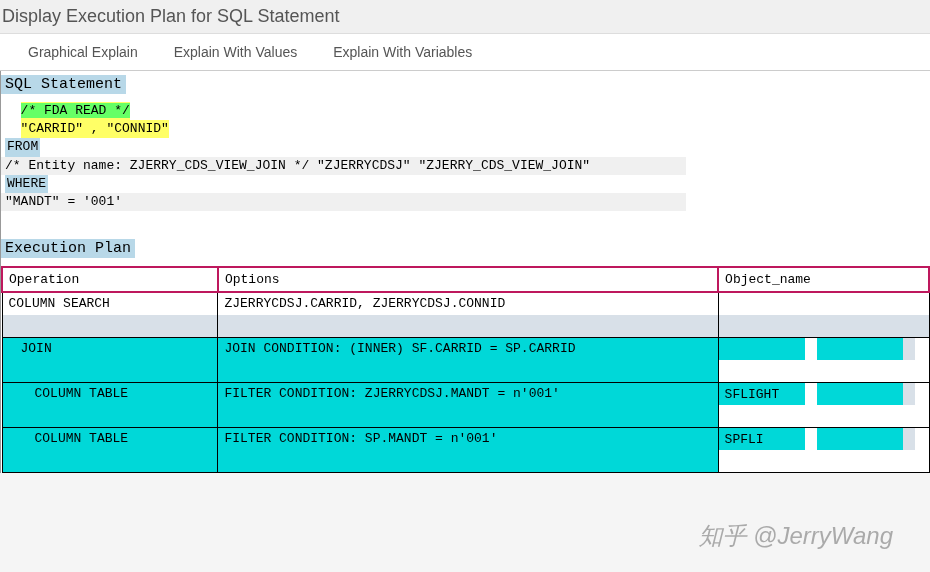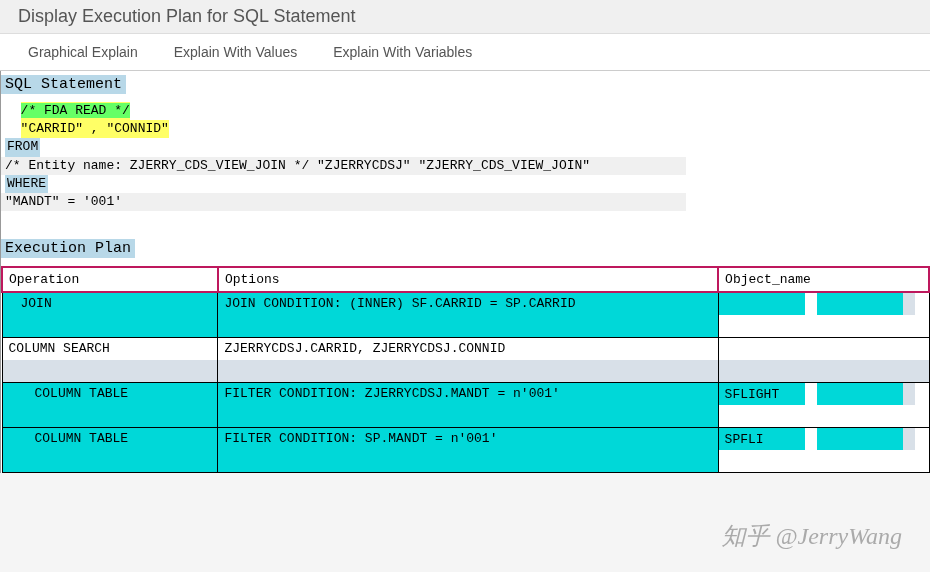--- a/index.html
+++ b/index.html
@@ -6,21 +6,21 @@
     body {
       font-family: Arial, sans-serif;
       background: #f5f5f5;
       width: 930px;
       height: 572px;
       overflow: hidden;
       position: relative;
     }
     .title-bar {
       background: #f0f0f0;
-      padding: 6px 18px;
+      padding: 6px 2px;
       font-size: 18px;
       color: #555;
       border-bottom: 1px solid #ddd;
     }
     .tab-bar {
       background: #fff;
       padding: 0 20px;
       border-bottom: 1px solid #ccc;
       display: flex;
       gap: 20px;
@@ -93,25 +93,25 @@
     .indent-1 { padding-left: 18px; }
     .indent-2 { padding-left: 32px; }
     
     .obj-split { display: flex; }
     .obj-split-row { display: flex; }
     .obj-left { width: 86px; padding: 4px 6px; height: 22px; }
     .obj-right { flex: 1; padding: 4px 6px; height: 22px; }
     
     .watermark {
       position: absolute;
-      right: 28px;
+      right: 37px;
       bottom: 20px;
       font-size: 24px;
       font-style: italic;
-      font-family: Liberation Serif, serif;
+      font-family: Liberation Sans, sans-serif;
       color: rgba(120,120,120,0.6);
       pointer-events: none;
     }
     .explain-end {
       margin-top: 40px;
     }
   </style>
 </head>
 <body>
 
@@ -144,47 +144,20 @@
         <th class="c0">Operation</th>
         <th class="c1">Options</th>
         <th class="c2">Object_name</th>
       </tr>
     </thead>
     <tbody>
 
       <tr>
         <td>
             <div class="cell-inner">
-          <div class="cell-row row-teal indent-1">JOIN</div>
-          <div class="cell-row row-teal"></div>
-        </div>
-          </td>
-        <td>
-            <div class="cell-inner">
-          <div class="cell-row row-teal">JOIN CONDITION: (INNER) SF.CARRID = SP.CARRID</div>
-          <div class="cell-row row-teal"></div>
-        </div>
-          </td>
-        <td>
-            <div class="obj-split">
-          <div class="obj-split-row">
-                <div class="obj-left row-teal"></div>
-                <div class="obj-right"></div>
-              </div>
-          <div class="obj-split-row">
-                <div class="obj-left row-teal"></div>
-                <div class="obj-right row-alt"></div>
-              </div>
-        </div>
-          </td>
-      </tr>
-
-      <tr>
-        <td>
-            <div class="cell-inner">
           <div class="cell-row">COLUMN SEARCH</div>
           <div class="cell-row row-alt"></div>
         </div>
           </td>
         <td>
             <div class="cell-inner">
           <div class="cell-row">ZJERRYCDSJ.CARRID, ZJERRYCDSJ.CONNID</div>
           <div class="cell-row row-alt"></div>
         </div>
           </td>
@@ -192,20 +165,47 @@
             <div class="cell-inner">
           <div class="cell-row"></div>
           <div class="cell-row row-alt"></div>
         </div>
           </td>
       </tr>
 
       <tr>
         <td>
             <div class="cell-inner">
+          <div class="cell-row row-teal indent-1">JOIN</div>
+          <div class="cell-row row-teal"></div>
+        </div>
+          </td>
+        <td>
+            <div class="cell-inner">
+          <div class="cell-row row-teal">JOIN CONDITION: (INNER) SF.CARRID = SP.CARRID</div>
+          <div class="cell-row row-teal"></div>
+        </div>
+          </td>
+        <td>
+            <div class="obj-split">
+          <div class="obj-split-row">
+                <div class="obj-left row-teal"></div>
+                <div class="obj-right"></div>
+              </div>
+          <div class="obj-split-row">
+                <div class="obj-left row-teal"></div>
+                <div class="obj-right row-alt"></div>
+              </div>
+        </div>
+          </td>
+      </tr>
+
+      <tr>
+        <td>
+            <div class="cell-inner">
           <div class="cell-row row-teal indent-2">COLUMN TABLE</div>
           <div class="cell-row row-teal"></div>
         </div>
           </td>
         <td>
             <div class="cell-inner">
           <div class="cell-row row-teal">FILTER CONDITION: ZJERRYCDSJ.MANDT = n'001'</div>
           <div class="cell-row row-teal"></div>
         </div>
           </td>

